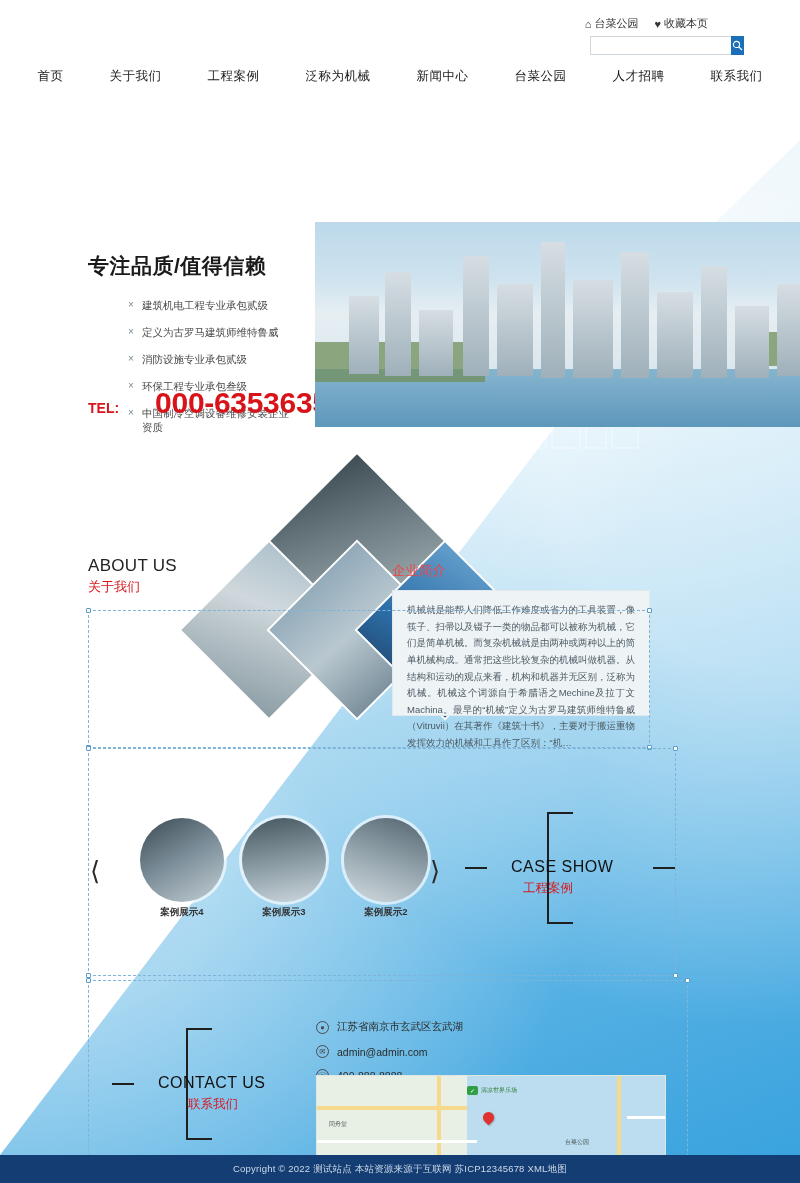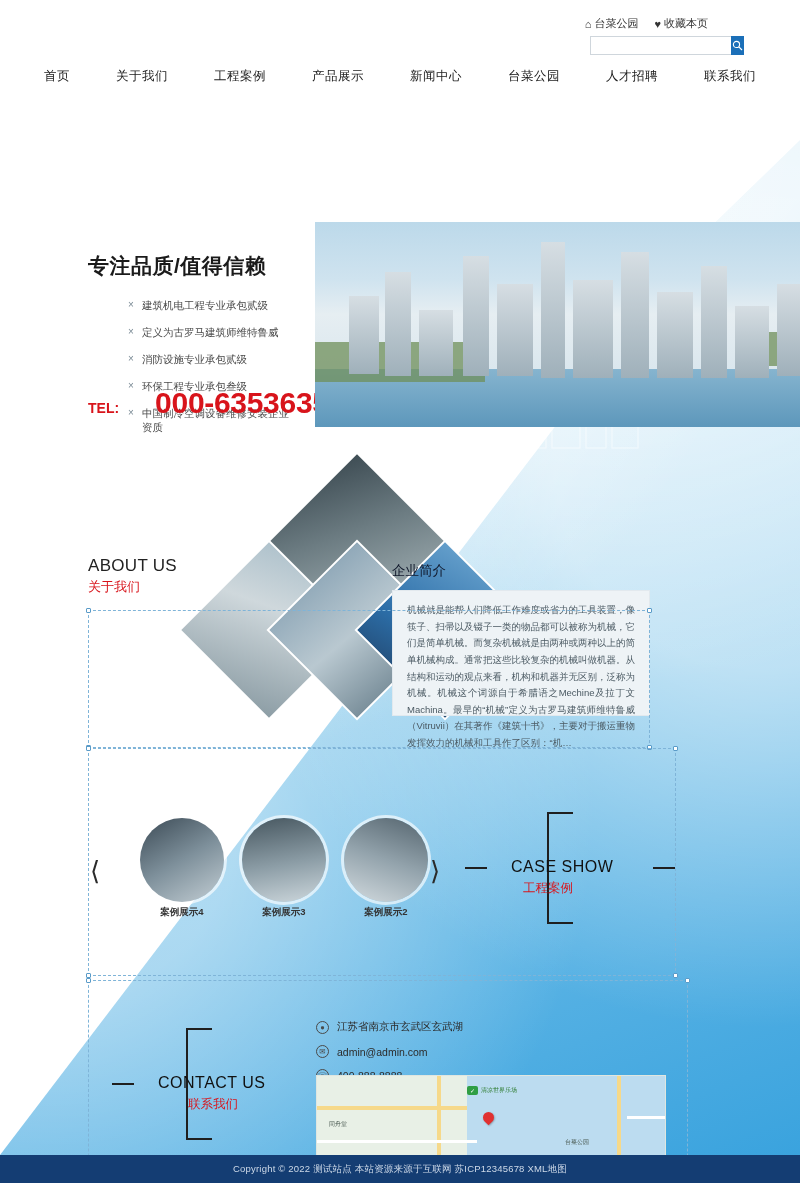--- a/index.html
+++ b/index.html
@@ -150,21 +150,21 @@
   .ph-office3 { background: linear-gradient(140deg,#6f8fa6,#b9c8d0 50%,#46606f); }
   .ph-office4 { background: linear-gradient(30deg,#1b2a44,#2c6ea8 45%,#7fb6dc); }
   .about-box {
     position: absolute; left: 392px; top: 490px; width: 258px; height: 126px;
     background: #eef3f6; border: 1px solid #e2e9ee;
     padding: 11px 14px;
     font-size: 9.5px; line-height: 1.75; color: #4b5a63; text-align: justify;
   }
   .about-h {
     position: absolute; left: 392px; top: 462px;
-    font-size: 13.5px; color: #0f172a;
+    font-size: 13.5px; color: #ef4444;
   }
   
   .dframe {
     position: absolute; border: 1px dashed #7fb4d8;
   }
   .dframe .dot {
     position: absolute; width: 5px; height: 5px; border: 1px solid #5a9bc8;
     background: #fff; border-radius: 1px;
   }
   .dframe .dot.tl { left: -3px; top: -3px; }
@@ -280,21 +280,21 @@
           <circle cx="6.5" cy="6.5" r="4.5" fill="none" stroke="#ffffff" stroke-width="1.6"></circle>
           <line x1="10" y1="10" x2="14.5" y2="14.5" stroke="#ffffff" stroke-width="1.8"></line>
         </svg>
       </div>
     </div>
 
     <nav class="nav">
       <a href="#">首页</a>
       <a href="#">关于我们</a>
       <a href="#">工程案例</a>
-      <a href="#">产品展示</a>
+      <a href="#">泛称为机械</a>
       <a href="#">新闻中心</a>
       <a href="#">台菜公园</a>
       <a href="#">人才招聘</a>
       <a href="#">联系我们</a>
     </nav>
   </div>
 
   <div class="hero">
     <div class="hero-title">专注品质/值得信赖</div>
     <ul class="hero-list">

